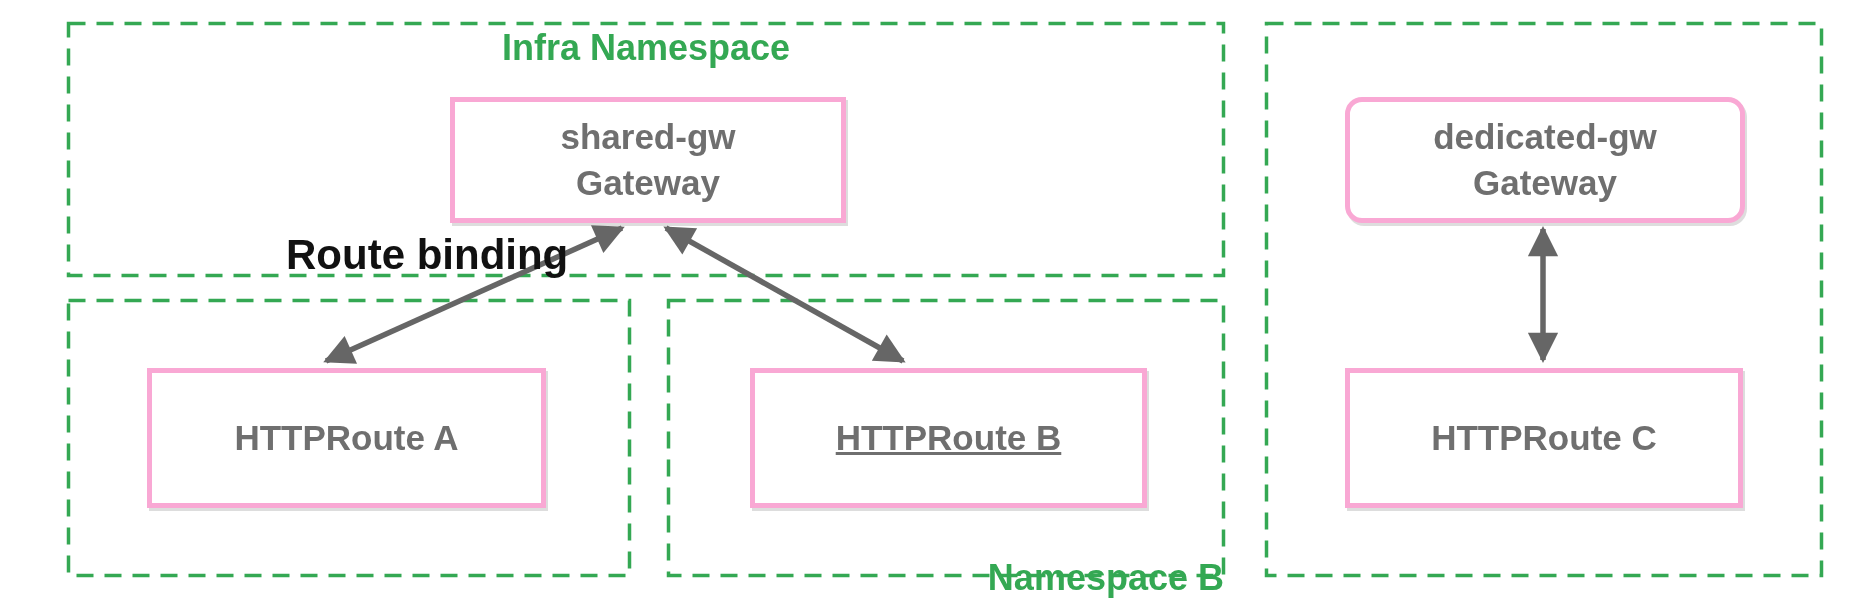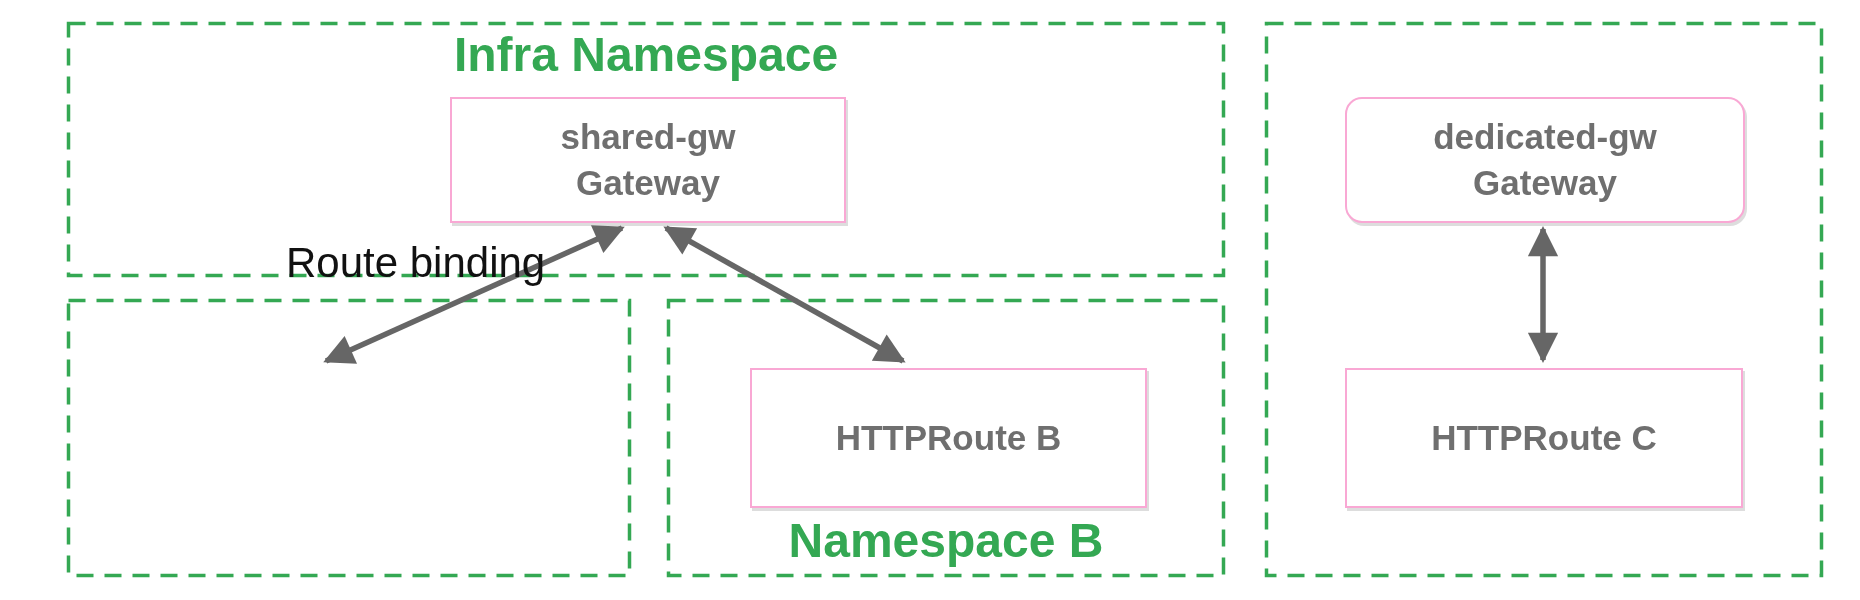--- a/index.html
+++ b/index.html
@@ -19,65 +19,64 @@
     position: absolute;
     left: 0;
     top: 0;
     width: 1860px;
     height: 600px;
     z-index: 1;
   }
   .node {
     position: absolute;
     box-sizing: border-box;
-    border: 2px solid #f9a8d4;
+    border: 5px solid #f9a8d4;
     background: #FFFFFF;
     box-shadow: 2px 3px 0 rgba(102,102,102,0.22);
     display: flex;
     flex-direction: column;
     align-items: center;
     justify-content: center;
     text-align: center;
     color: #6F6F6F;
     font-weight: bold;
     font-size: 35px;
     line-height: 1.32;
     z-index: 2;
   }
   .node-shared-gw   { left: 450px;  top: 97px;  width: 396px; height: 126px; }
   .node-httproute-a { left: 147px;  top: 368px; width: 399px; height: 140px; }
-  .node-httproute-b { left: 750px;  top: 368px; width: 397px; height: 140px; }
+  .node-httproute-b { left: 750px;  top: 368px; width: 397px; height: 140px; text-decoration: underline; }
   .node-dedicated-gw{ left: 1345px; top: 97px;  width: 400px; height: 126px; border-radius: 17px; }
   .node-httproute-c { left: 1345px; top: 368px; width: 398px; height: 140px; }
 
   .ns-label {
     position: absolute;
     z-index: 2;
     color: #34A853;
     font-weight: bold;
-    font-size: 48px;
+    font-size: 36px;
     line-height: 1.2;
     text-align: center;
   }
   .ns-label-infra { left: 68px;   top: 26px;  width: 1156px; }
   .ns-label-a     { left: 68px;   top: 527px; width: 562px; }
-  .ns-label-b     { left: 668px;  top: 512px; width: 556px; }
+  .ns-label-b     { left: 668px;  top: 556px; width: 556px; text-align: right; }
   .ns-label-c     { left: 1266px; top: 527px; width: 556px; }
 
   .annotation {
     position: absolute;
     z-index: 3;
     left: 286px;
     top: 234px;
     color: #111111;
-    font-weight: 400;
+    font-weight: 700;
     font-size: 42px;
     line-height: 1.0;
     white-space: nowrap;
-    margin-top: 8px;
   }
 </style>
 </head>
 <body>
 
 <div class="canvas">
 
   <svg class="connectors" viewBox="0 0 1860 600" xmlns="http://www.w3.org/2000/svg">
     <defs>
       <marker id="arrow" viewBox="0 0 10 10" refX="9" refY="5" markerWidth="6.5" markerHeight="5.5" orient="auto-start-reverse">
@@ -96,20 +95,23 @@
   </svg>
 
   <div class="ns-label ns-label-infra">Infra Namespace</div>
   <div class="ns-label ns-label-b">Namespace B</div>
 
   <div class="node node-shared-gw">
     <span>shared-gw</span>
     <span>Gateway</span>
   </div>
 
+  <div class="node node-httproute-a">
+    <span>HTTPRoute A</span>
+  </div>
 
   <div class="node node-httproute-b">
     <span>HTTPRoute B</span>
   </div>
 
   <div class="node node-dedicated-gw">
     <span>dedicated-gw</span>
     <span>Gateway</span>
   </div>
 

